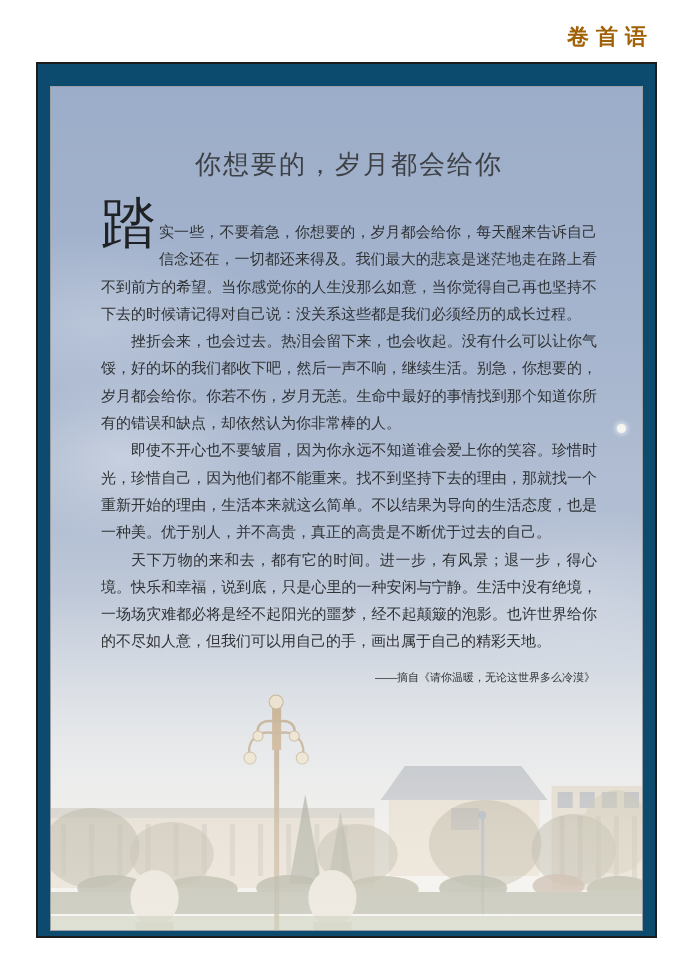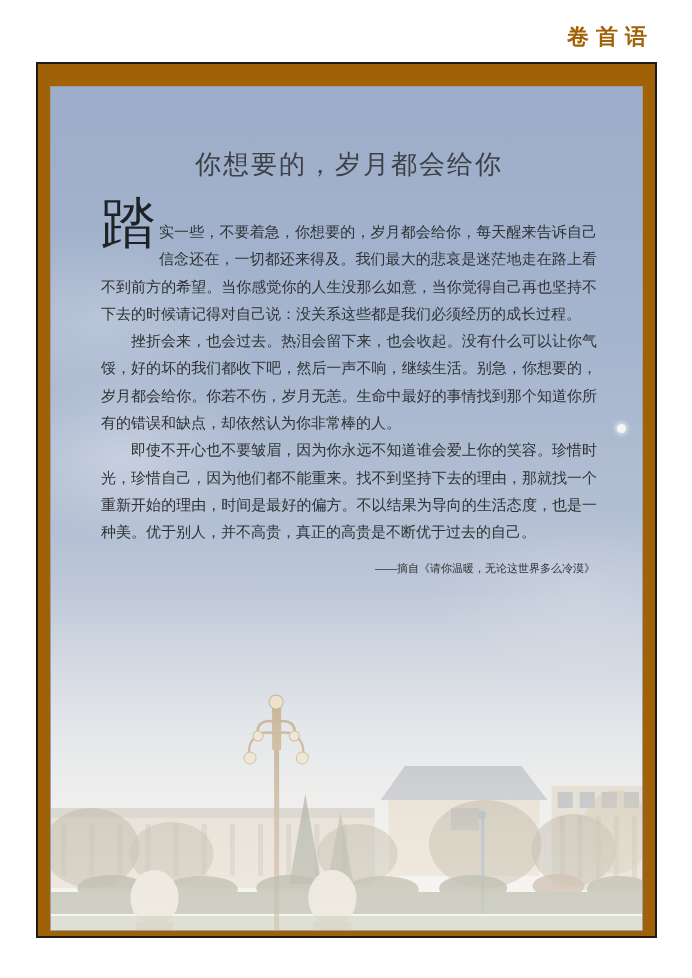--- a/index.html
+++ b/index.html
@@ -18,21 +18,21 @@
   .preface-label{
     position:absolute; top:22px; right:38px;
     font-family:"Liberation Serif","DejaVu Serif",serif;
     font-weight:bold; font-size:22px; letter-spacing:7px;
     color:#a16207;
   }
 
   .frame{
     position:absolute; left:36px; top:62px; width:621px; height:876px;
     border:2px solid var(--frame);
-    background:#a16207;
+    background:#0c4a6e;
   }
 
   .photo{
     position:absolute; left:12px; right:12px; top:22px; bottom:5px;
     border:1px solid #9aa0a6;
     background:
       radial-gradient(190px 120px at 12% 44%, rgba(255,255,255,0.30), rgba(255,255,255,0) 70%),
       radial-gradient(240px 130px at 8% 28%, rgba(255,255,255,0.22), rgba(255,255,255,0) 70%),
       radial-gradient(220px 120px at 90% 60%, rgba(255,255,255,0.18), rgba(255,255,255,0) 70%),
       linear-gradient(180deg, var(--sky-top) 0%, #a6b5ce 30%, var(--sky-mid) 52%,
@@ -205,19 +205,20 @@
     <div class="content">
       <h1 class="article-title">你想要的，岁月都会给你</h1>
 
       <div class="body-text">
         <p>
           <span class="dropcap">
               <span class="glyph">踏</span>
             </span><span>实一些，不要着急，你想要的，岁月都会给你，每天醒来告诉自己信念还在，一切都还来得及。我们最大的悲哀是迷茫地走在路上看不到前方的希望。当你感觉你的人生没那么如意，当你觉得自己再也坚持不下去的时候请记得对自己说：没关系这些都是我们必须经历的成长过程。</span>
         </p>
         <p class="indent">挫折会来，也会过去。热泪会留下来，也会收起。没有什么可以让你气馁，好的坏的我们都收下吧，然后一声不响，继续生活。别急，你想要的，岁月都会给你。你若不伤，岁月无恙。生命中最好的事情找到那个知道你所有的错误和缺点，却依然认为你非常棒的人。</p>
-        <p class="indent">即使不开心也不要皱眉，因为你永远不知道谁会爱上你的笑容。珍惜时光，珍惜自己，因为他们都不能重来。找不到坚持下去的理由，那就找一个重新开始的理由，时间是最好的偏方。不以结果为导向的生活态度，也是一种美。优于别人，并不高贵，真正的高贵是不断优于过去的自己。</p>
+        <p class="indent">即使不开心也不要皱眉，因为你永远不知道谁会爱上你的笑容。珍惜时光，珍惜自己，因为他们都不能重来。找不到坚持下去的理由，那就找一个重新开始的理由，生活本来就这么简单。不以结果为导向的生活态度，也是一种美。优于别人，并不高贵，真正的高贵是不断优于过去的自己。</p>
+        <p class="indent">天下万物的来和去，都有它的时间。进一步，有风景；退一步，得心境。快乐和幸福，说到底，只是心里的一种安闲与宁静。生活中没有绝境，一场场灾难都必将是经不起阳光的噩梦，经不起颠簸的泡影。也许世界给你的不尽如人意，但我们可以用自己的手，画出属于自己的精彩天地。</p>
         <div class="attribution">——摘自《请你温暖，无论这世界多么冷漠》</div>
       </div>
     </div>
 
   </div>
 </div>
 
 </body></html>

